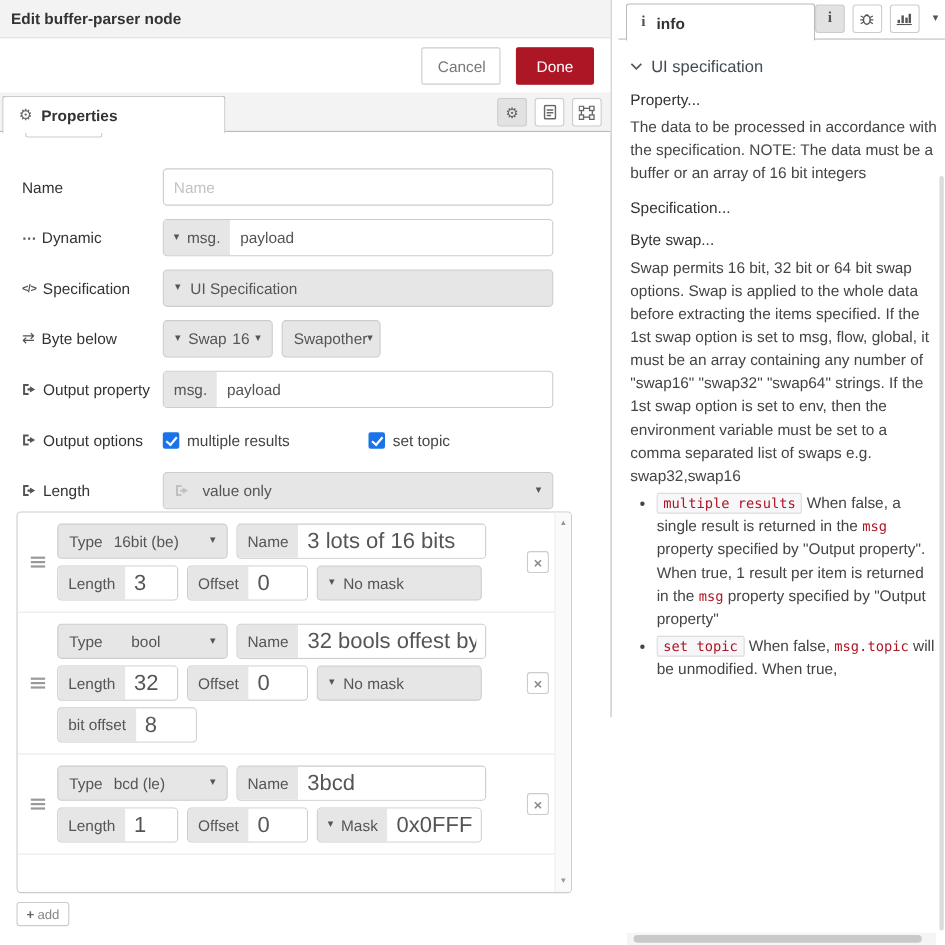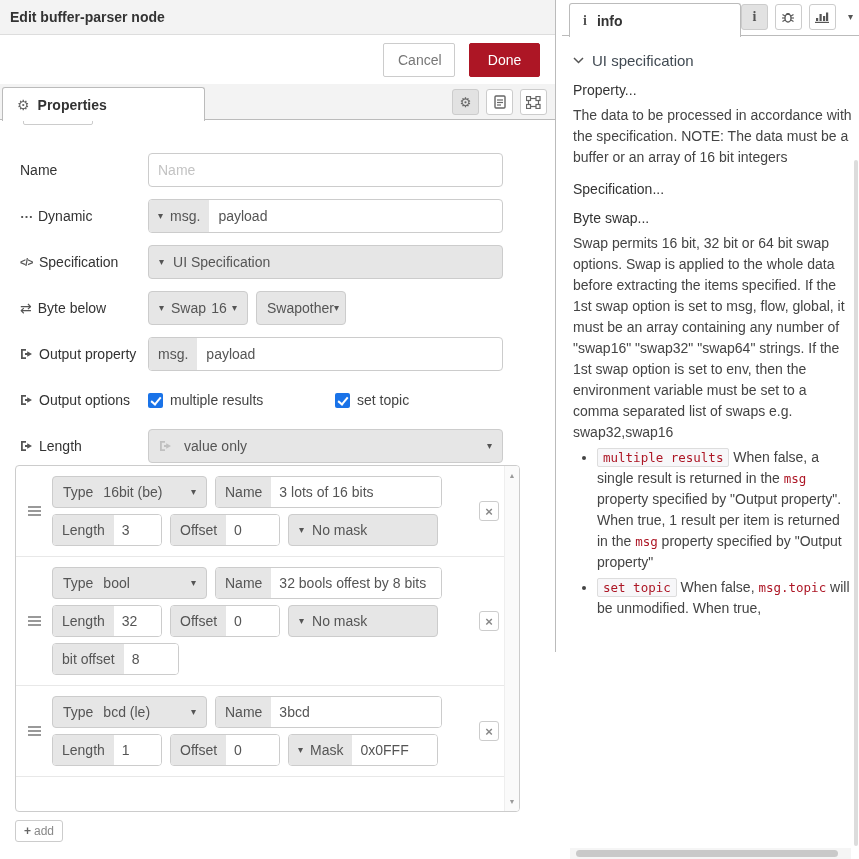--- a/index.html
+++ b/index.html
@@ -56,21 +56,21 @@
   .drag-col { width:36px; display:flex; align-items:center; justify-content:center; flex:none; cursor:grab; }
   .drag-bars { width:13px; }
   .drag-bars i { display:block; height:2px; background:#999; margin:2px 0; }
   .fields { display:flex; flex-direction:column; gap:6px; }
   .irow { display:flex; gap:8px; }
   .ifield.sm, .gsel.sm { height:32px; }
   .w-type { width:155px; } .w-iname { width:227px; } .w-len { width:110px; } .w-off { width:110px; } .w-mask { width:150px; } .w-bitoff { width:127px; }
   .x-btn { position:absolute; right:20px; top:50%; transform:translateY(-50%); width:20px; height:20px; border:1px solid #ccc; border-radius:3px; background:#fff; color:#888; font-size:13px; font-weight:bold; display:flex; align-items:center; justify-content:center; cursor:pointer; line-height:1; }
   .maskpair { display:flex; align-items:stretch; border:1px solid #ccc; border-radius:4px; height:32px; overflow:hidden; background:#fff; }
   .maskpair .pfx { background:#e6e6e6; color:#555; padding:0 9px; display:flex; align-items:center; gap:7px; flex:none; }
-  .maskpair input { border:none; outline:none; flex:1; min-width:0; padding:0 8px; font-size:14px; color:#555; font-family:"Liberation Sans",sans-serif; }
+  .maskpair input { border:none; outline:none; flex:1; min-width:0; padding:0 8px; font-size:20px; color:#555; font-family:"Liberation Sans",sans-serif; }
   .add-btn { position:absolute; left:15px; top:820px; height:22px; border:1px solid #ccc; border-radius:3px; background:#fff; color:#888; font-size:12px; padding:0 8px; display:flex; align-items:center; gap:3px; cursor:pointer; }
   .add-plus { font-weight:bold; color:#666; }
   
   .sidebar { position:absolute; left:562px; top:0; width:297px; height:859px; background:#fff; overflow:hidden; }
   .sb-tabbar { position:relative; height:36px; border-bottom:1px solid #bbb; background:#fff; }
   .sb-tab { position:absolute; left:7px; top:3px; height:34px; width:172px; background:#fff; border:1px solid #bbb; border-bottom:none; border-radius:3px 3px 0 0; display:flex; align-items:center; gap:10px; padding:0 13px; font-weight:bold; color:#333; }
   .sb-info-i { font-family:"Liberation Serif",serif; font-weight:bold; font-size:14px; color:#555; }
   .sb-tools { position:absolute; right:6px; top:4px; display:flex; gap:7px; align-items:center; }
   .sb-caret { color:#555; font-size:10px; margin-left:5px; }
   .sb-content { padding:10px 6px 0 11px; color:#444; }
@@ -298,21 +298,21 @@
           <span class="drag-bars">
             <i></i>
             <i></i>
             <i></i>
           </span>
         </div>
       <div class="fields">
         <div class="irow">
           <div class="gsel sm w-type">
             <span>Type</span>
-            <span style="margin-left:10px;">bool</span>
+            <span style="margin-left:26px;">bool</span>
             <span class="spacer"></span>
             <span class="caret">▾</span>
           </div>
           <div class="maskpair w-iname">
             <span class="pfx">Name</span>
             <input value="32 bools offest by 8 bits" style="">
           </div>
         </div>
         <div class="irow">
           <div class="maskpair w-len">

